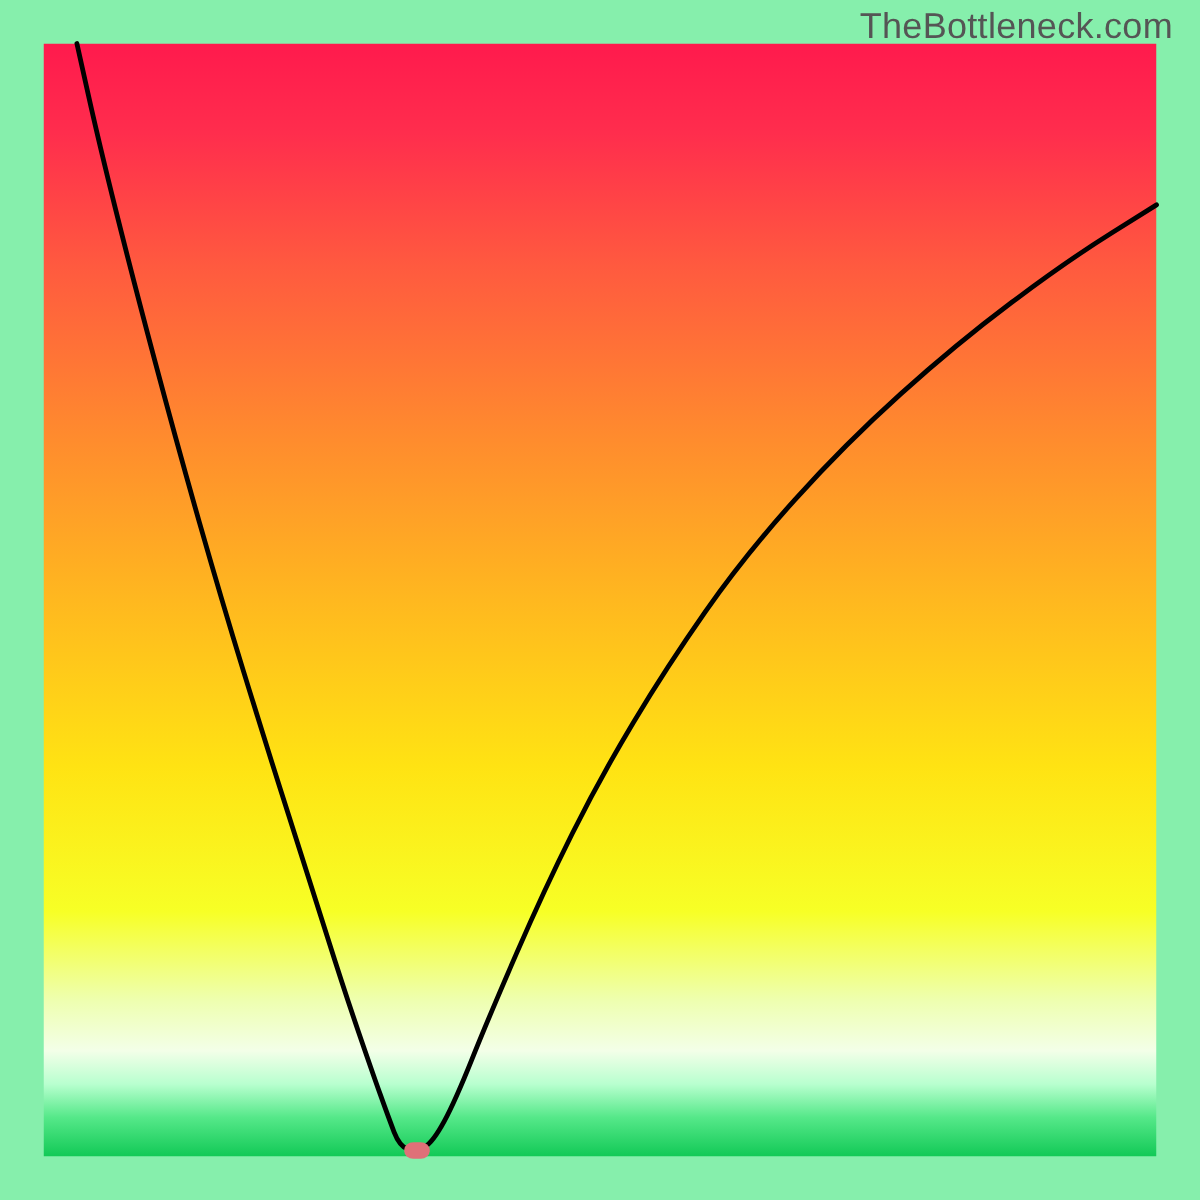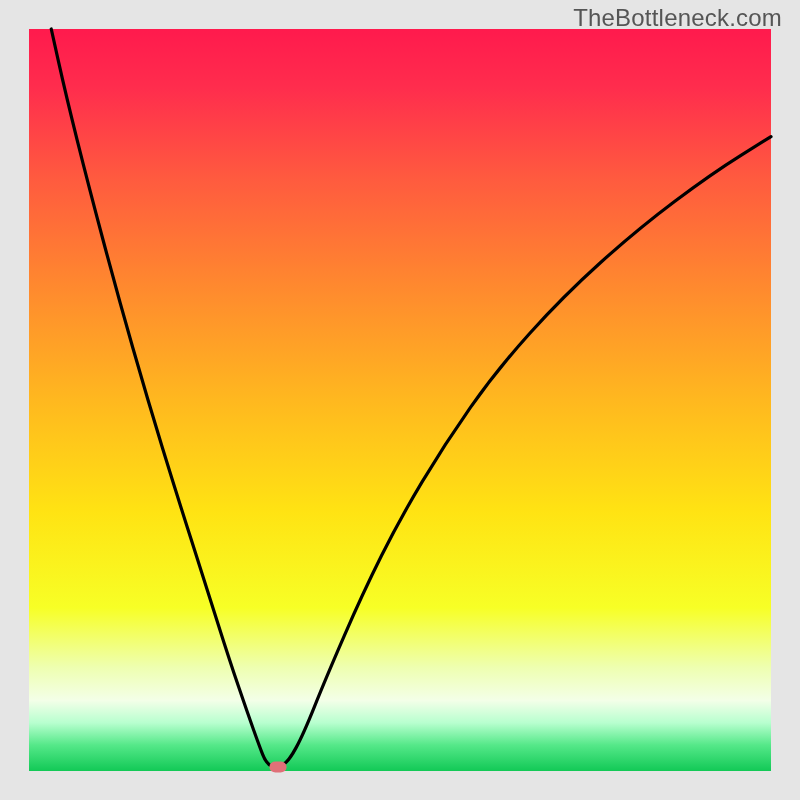--- a/index.html
+++ b/index.html
@@ -8,21 +8,21 @@
     width: 800px;
     height: 800px;
     overflow: hidden;
     background: #000;
     font-family: Arial, Helvetica, sans-serif;
   }
   .frame {
     position: relative;
     width: 800px;
     height: 800px;
-    background: #e5e5e5;
+    background: #86efac;
   }
   .watermark {
     position: absolute;
     top: 4px;
     right: 18px;
     color: #555;
     font-size: 24px;
     font-weight: 400;
     letter-spacing: 0.2px;
     z-index: 5;

